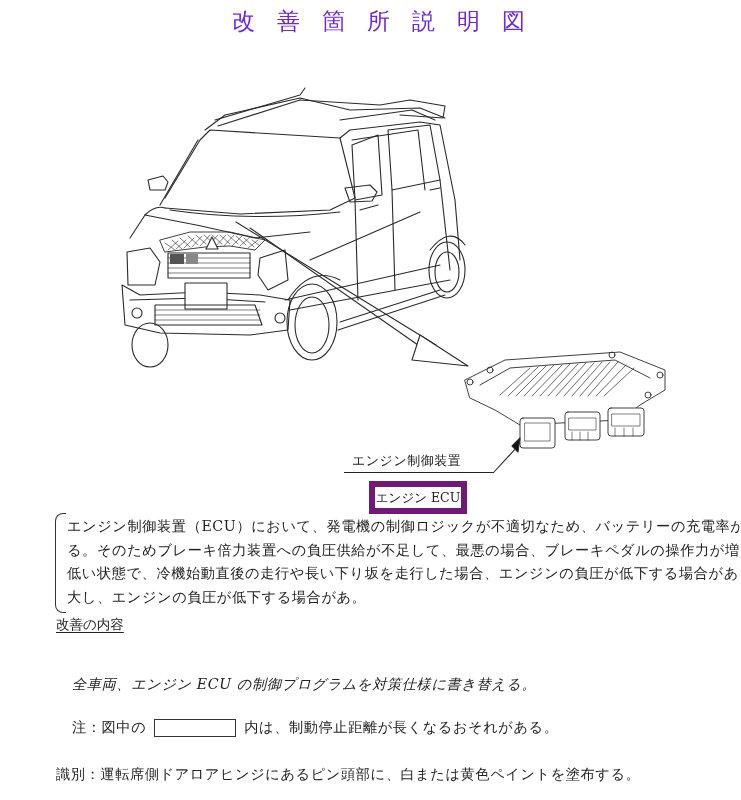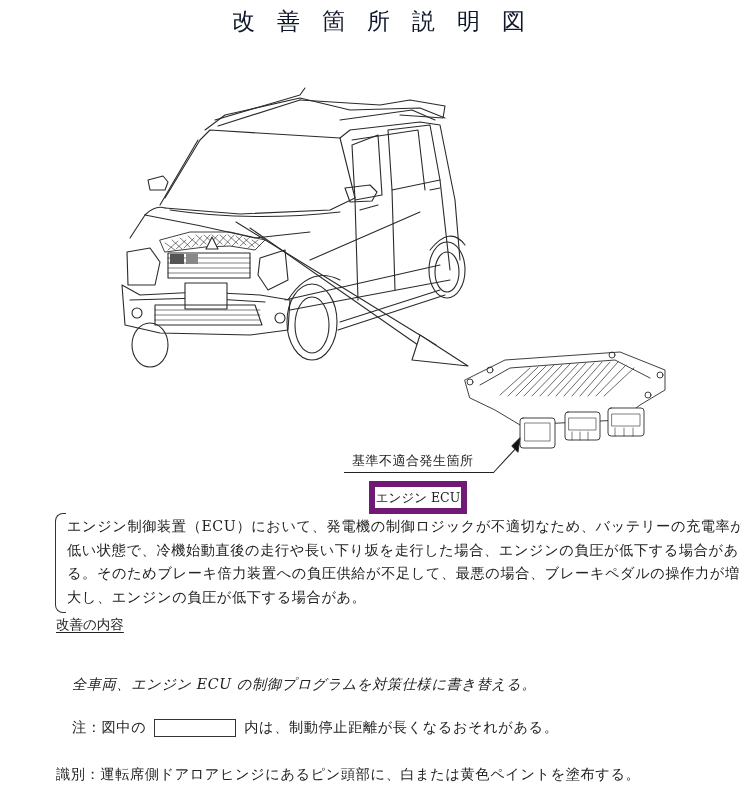--- a/index.html
+++ b/index.html
@@ -3,21 +3,21 @@
 <meta charset="utf-8">
 <style>
   html, body { margin: 0; padding: 0; background: #ffffff; }
   body {
     width: 741px; height: 800px; position: relative; overflow: hidden;
     font-family: "DejaVu Serif", "Liberation Serif", serif;
     color: #222222;
   }
   .title {
     position: absolute; top: 6px; left: 0; width: 741px; text-align: center;
-    font-size: 23px; letter-spacing: 22px; color: #0f172a; padding-left: 38px;
+    font-size: 23px; letter-spacing: 22px; color: #6d28d9; padding-left: 38px;
     box-sizing: border-box;
   }
   .figure { position: absolute; left: 0; top: 40px; width: 741px; height: 460px; }
   .label-defect {
     position: absolute; left: 352px; top: 452px; font-size: 13px; color: #222;
     letter-spacing: 0.5px;
   }
   .label-underline {
     position: absolute; left: 344px; top: 472px; width: 150px; height: 0;
     border-top: 1.5px solid #222;
@@ -162,31 +162,31 @@
       <rect x="608" y="408" width="36" height="28" rx="3" fill="#ffffff"></rect>
       <rect x="612" y="414" width="28" height="12" stroke-width="0.6"></rect>
       <path d="M615 428 L615 436 M624 428 L624 436 M633 428 L633 436" stroke-width="0.6"></path>
     </g>
 
     <path d="M494 472 L518 446" stroke-width="1.1"></path>
     <path d="M512 446 L520 438 L518 452 Z" fill="#111"></path>
   </svg>
 </div>
 
-<div class="label-defect">基準不適合発生箇所</div>
+<div class="label-defect">エンジン制御装置</div>
 <div class="label-underline"></div>
 <div class="label-part-box">エンジン ECU</div>
 
 <div class="desc-wrap">
   <div class="bracket-left"></div>
   <div class="bracket-right"></div>
   <div class="desc-text">
     <span class="desc-line">エンジン制御装置（ECU）において、発電機の制御ロジックが不適切なため、バッテリーの充電率が</span>
+    <span class="desc-line">る。そのためブレーキ倍力装置への負圧供給が不足して、最悪の場合、ブレーキペダルの操作力が増</span>
     <span class="desc-line">低い状態で、冷機始動直後の走行や長い下り坂を走行した場合、エンジンの負圧が低下する場合があ</span>
-    <span class="desc-line">る。そのためブレーキ倍力装置への負圧供給が不足して、最悪の場合、ブレーキペダルの操作力が増</span>
     <span class="desc-line">大し、エンジンの負圧が低下する場合があ。</span>
   </div>
 </div>
 
 <div class="section-heading">改善の内容</div>
 <div class="section-body">全車両、エンジン ECU の制御プログラムを対策仕様に書き替える。</div>
 
 <div class="note">
   <span>注：図中の</span>
   <span class="note-box"></span>

